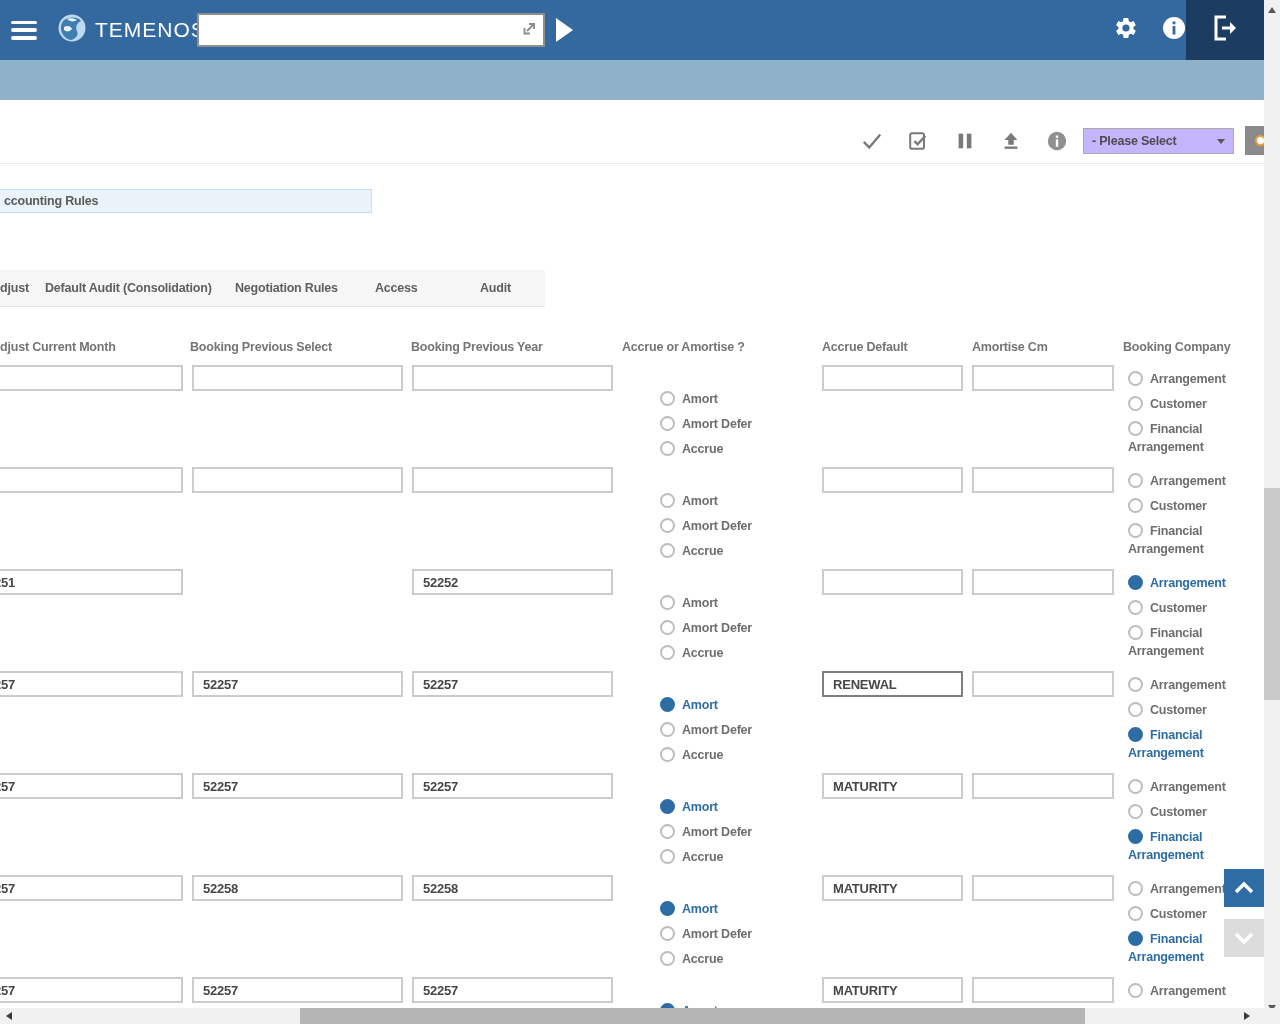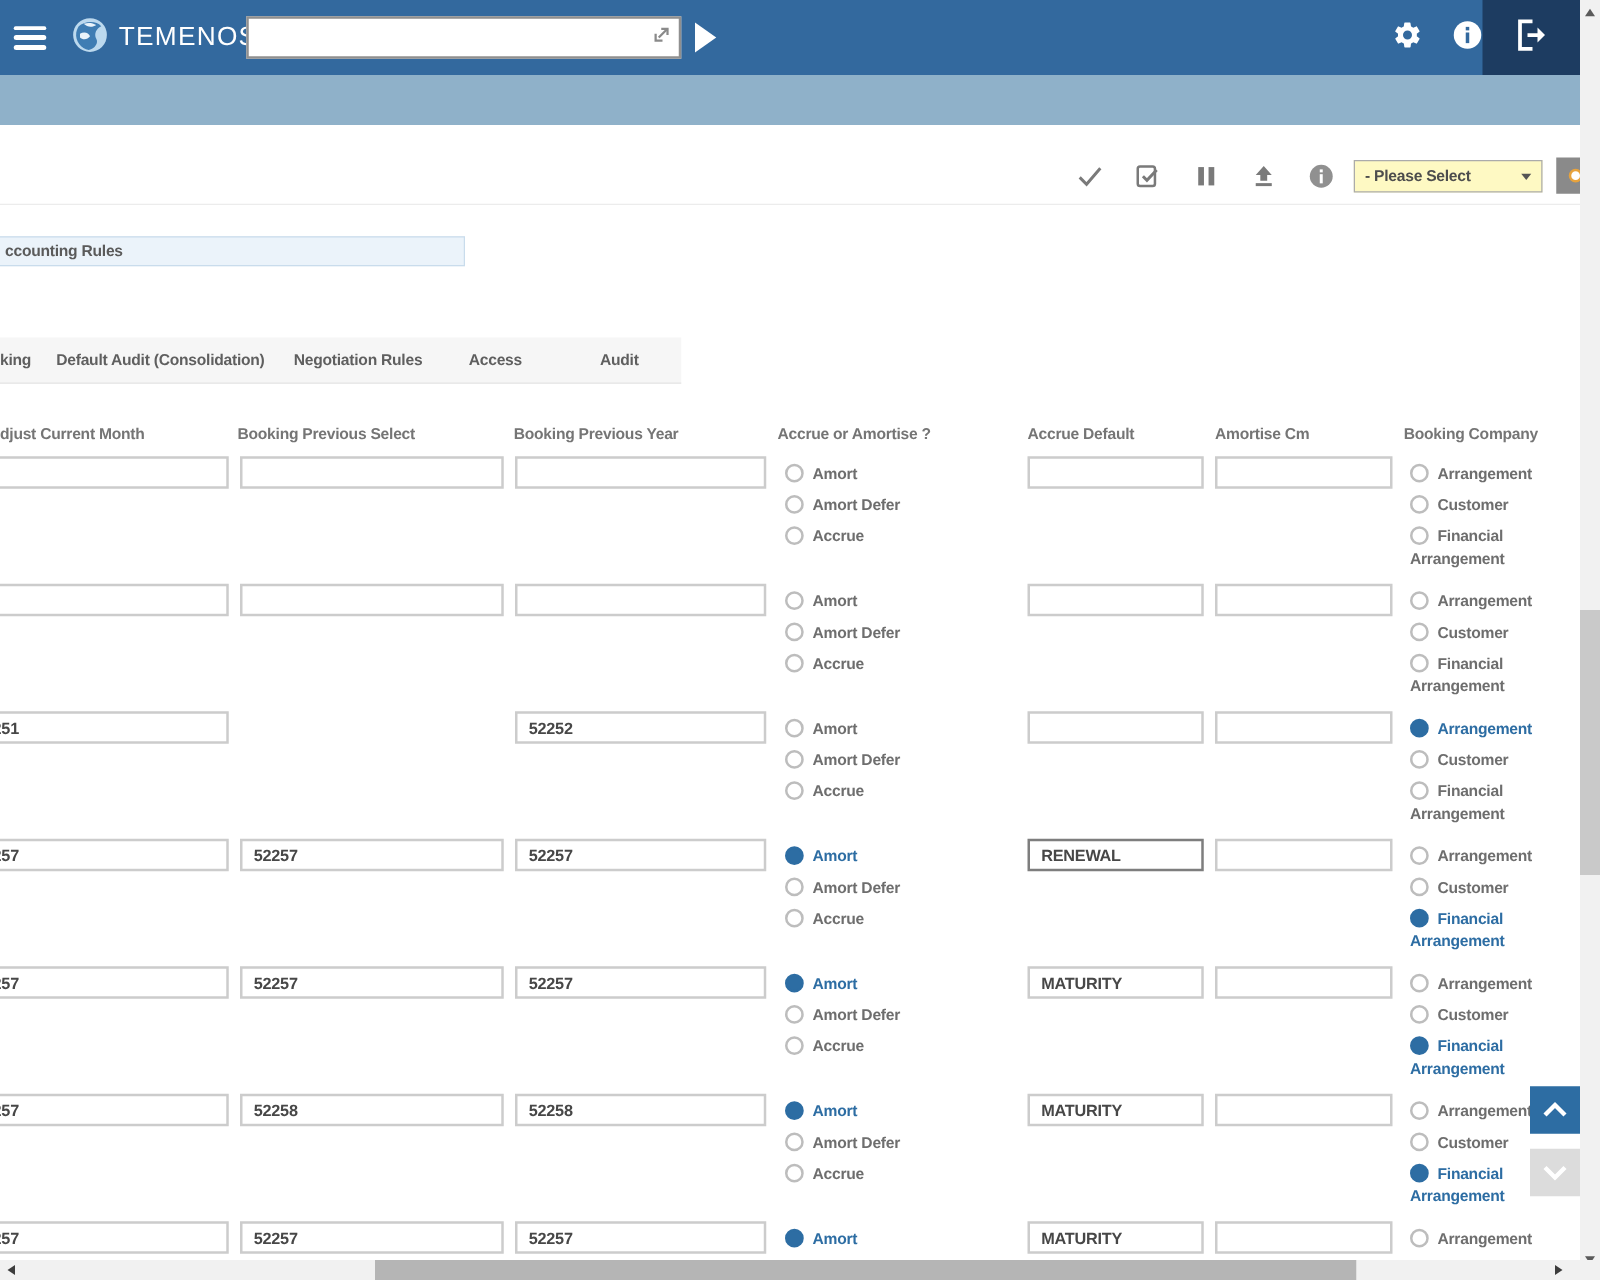--- a/index.html
+++ b/index.html
@@ -19,21 +19,21 @@
   .play-btn { position:absolute; left:556px; top:18px; width:0; height:0; border-left:17px solid #fff; border-top:12px solid transparent; border-bottom:12px solid transparent; cursor:pointer; }
   .topbar-right { position:absolute; right:94px; top:0; height:60px; display:flex; align-items:center; gap:24px; }
   .logout-box { position:absolute; right:16px; top:0; width:78px; height:60px; background:#1d3c61; display:flex; align-items:center; justify-content:center; cursor:pointer; }
 
   
   .subbar { position:absolute; left:0; top:60px; width:1264px; height:40px; background:#8fb1c9; }
 
   
   .toolbar { position:absolute; left:0; top:100px; width:1264px; height:64px; background:#fff; border-bottom:1px solid #ececec; }
   .tool-icon { position:absolute; top:130px; width:22px; height:22px; cursor:pointer; color:#7a7a7a; }
-  .dropdown { position:absolute; left:1083px; top:128px; width:151px; height:26px; background:#fef9c3; border:1px solid #ababab; display:flex; align-items:center; padding:0 8px; cursor:pointer; }
+  .dropdown { position:absolute; left:1083px; top:128px; width:151px; height:26px; background:#c4b5fd; border:1px solid #ababab; display:flex; align-items:center; padding:0 8px; cursor:pointer; }
   .dropdown-label { flex:1; font:700 12.5px "Liberation Sans",sans-serif; color:#4d4d4d; letter-spacing:-0.2px; }
   .caret-down { width:0; height:0; border-left:4.5px solid transparent; border-right:4.5px solid transparent; border-top:5.5px solid #555; }
   .mini-action-btn { position:absolute; left:1245px; top:126px; width:30px; height:29px; background:#8a8a8a; border:none; cursor:pointer; }
   .mini-action-btn .dot { position:absolute; left:10px; top:9px; width:11px; height:11px; background:#fff; border-radius:50%; border:2px solid #e8a33d; }
 
   
   .group-label { position:absolute; left:-8px; top:189px; width:380px; height:24px; background:#ebf3fa; border:1px solid #c9dcec; font:700 12.5px "Liberation Sans",sans-serif; color:#5a5a5a; line-height:22px; padding-left:11px; letter-spacing:-0.2px; }
 
   .tabstrip { position:absolute; left:0; top:270px; width:545px; height:37px; background:#f6f6f6; border-bottom:1px solid #e3e3e3; }
   .tab { position:absolute; top:281px; font:700 12.5px "Liberation Sans",sans-serif; color:#5f5f5f; letter-spacing:-0.2px; white-space:nowrap; cursor:pointer; }
@@ -42,21 +42,21 @@
 
   .row { position:absolute; left:0; width:1264px; height:102px; }
   .cell-input { position:absolute; top:0; height:26px; border:2px solid #cccccc; background:#fff; padding:0 9px; font:700 13px "Liberation Sans",sans-serif; color:#474747; letter-spacing:-0.2px; outline:none; }
   .cell-input.focused { border-color:#7e7e7e; }
   .c1 { left:-31px; width:214px; }
   .c2 { left:192px; width:211px; }
   .c3 { left:412px; width:201px; }
   .c4 { left:822px; width:141px; }
   .c5 { left:972px; width:142px; }
   .radio-group { position:absolute; top:5px; }
-  .c-accrue-radio { left:628px; width:130px; }
+  .c-accrue-radio { left:660px; width:130px;margin-top:20px; }
   .c-company-radio { left:1128px; width:100px; }
   .radio-item { display:block; margin-bottom:7px; font-size:12.5px; font-weight:700; color:#6e6e6e; line-height:18px; letter-spacing:-0.2px; cursor:pointer; }
   .radio-item.sel { color:#2d6da3; }
   .radio { display:inline-block; width:15px; height:15px; border:2px solid #bdbdbd; border-radius:50%; background:#fff; vertical-align:-3px; margin-right:7px; }
   .radio.sel { background:#2d6da3; border-color:#2d6da3; }
 
   
   .vscroll { position:absolute; right:0; top:0; width:16px; height:1024px; background:#f1f1f1; z-index:20; }
   .vscroll .thumb { position:absolute; left:0; top:488px; width:16px; height:212px; background:#c9c9c9; }
   .arrow-up { position:absolute; left:3.5px; top:7px; width:0; height:0; border-left:4.5px solid transparent; border-right:4.5px solid transparent; border-bottom:6px solid #5a5a5a; }
@@ -164,21 +164,21 @@
     <span class="dropdown-label">- Please Select</span>
     <span class="caret-down"></span>
   </div>
   <button class="mini-action-btn">
       <span class="dot"></span>
     </button>
 
   <div class="group-label">ccounting Rules</div>
 
   <div class="tabstrip"></div>
-  <span class="tab" style="left:0px">king</span>
+  <span class="tab" style="left:0px">djust</span>
   <span class="tab" style="left:45px">Default Audit (Consolidation)</span>
   <span class="tab" style="left:235px">Negotiation Rules</span>
   <span class="tab" style="left:375px">Access</span>
   <span class="tab" style="left:480px">Audit</span>
 
   <span class="col-header" style="left:0px">djust Current Month</span>
   <span class="col-header" style="left:190px">Booking Previous Select</span>
   <span class="col-header" style="left:411px">Booking Previous Year</span>
   <span class="col-header" style="left:622px">Accrue or Amortise ?</span>
   <span class="col-header" style="left:822px">Accrue Default</span>

